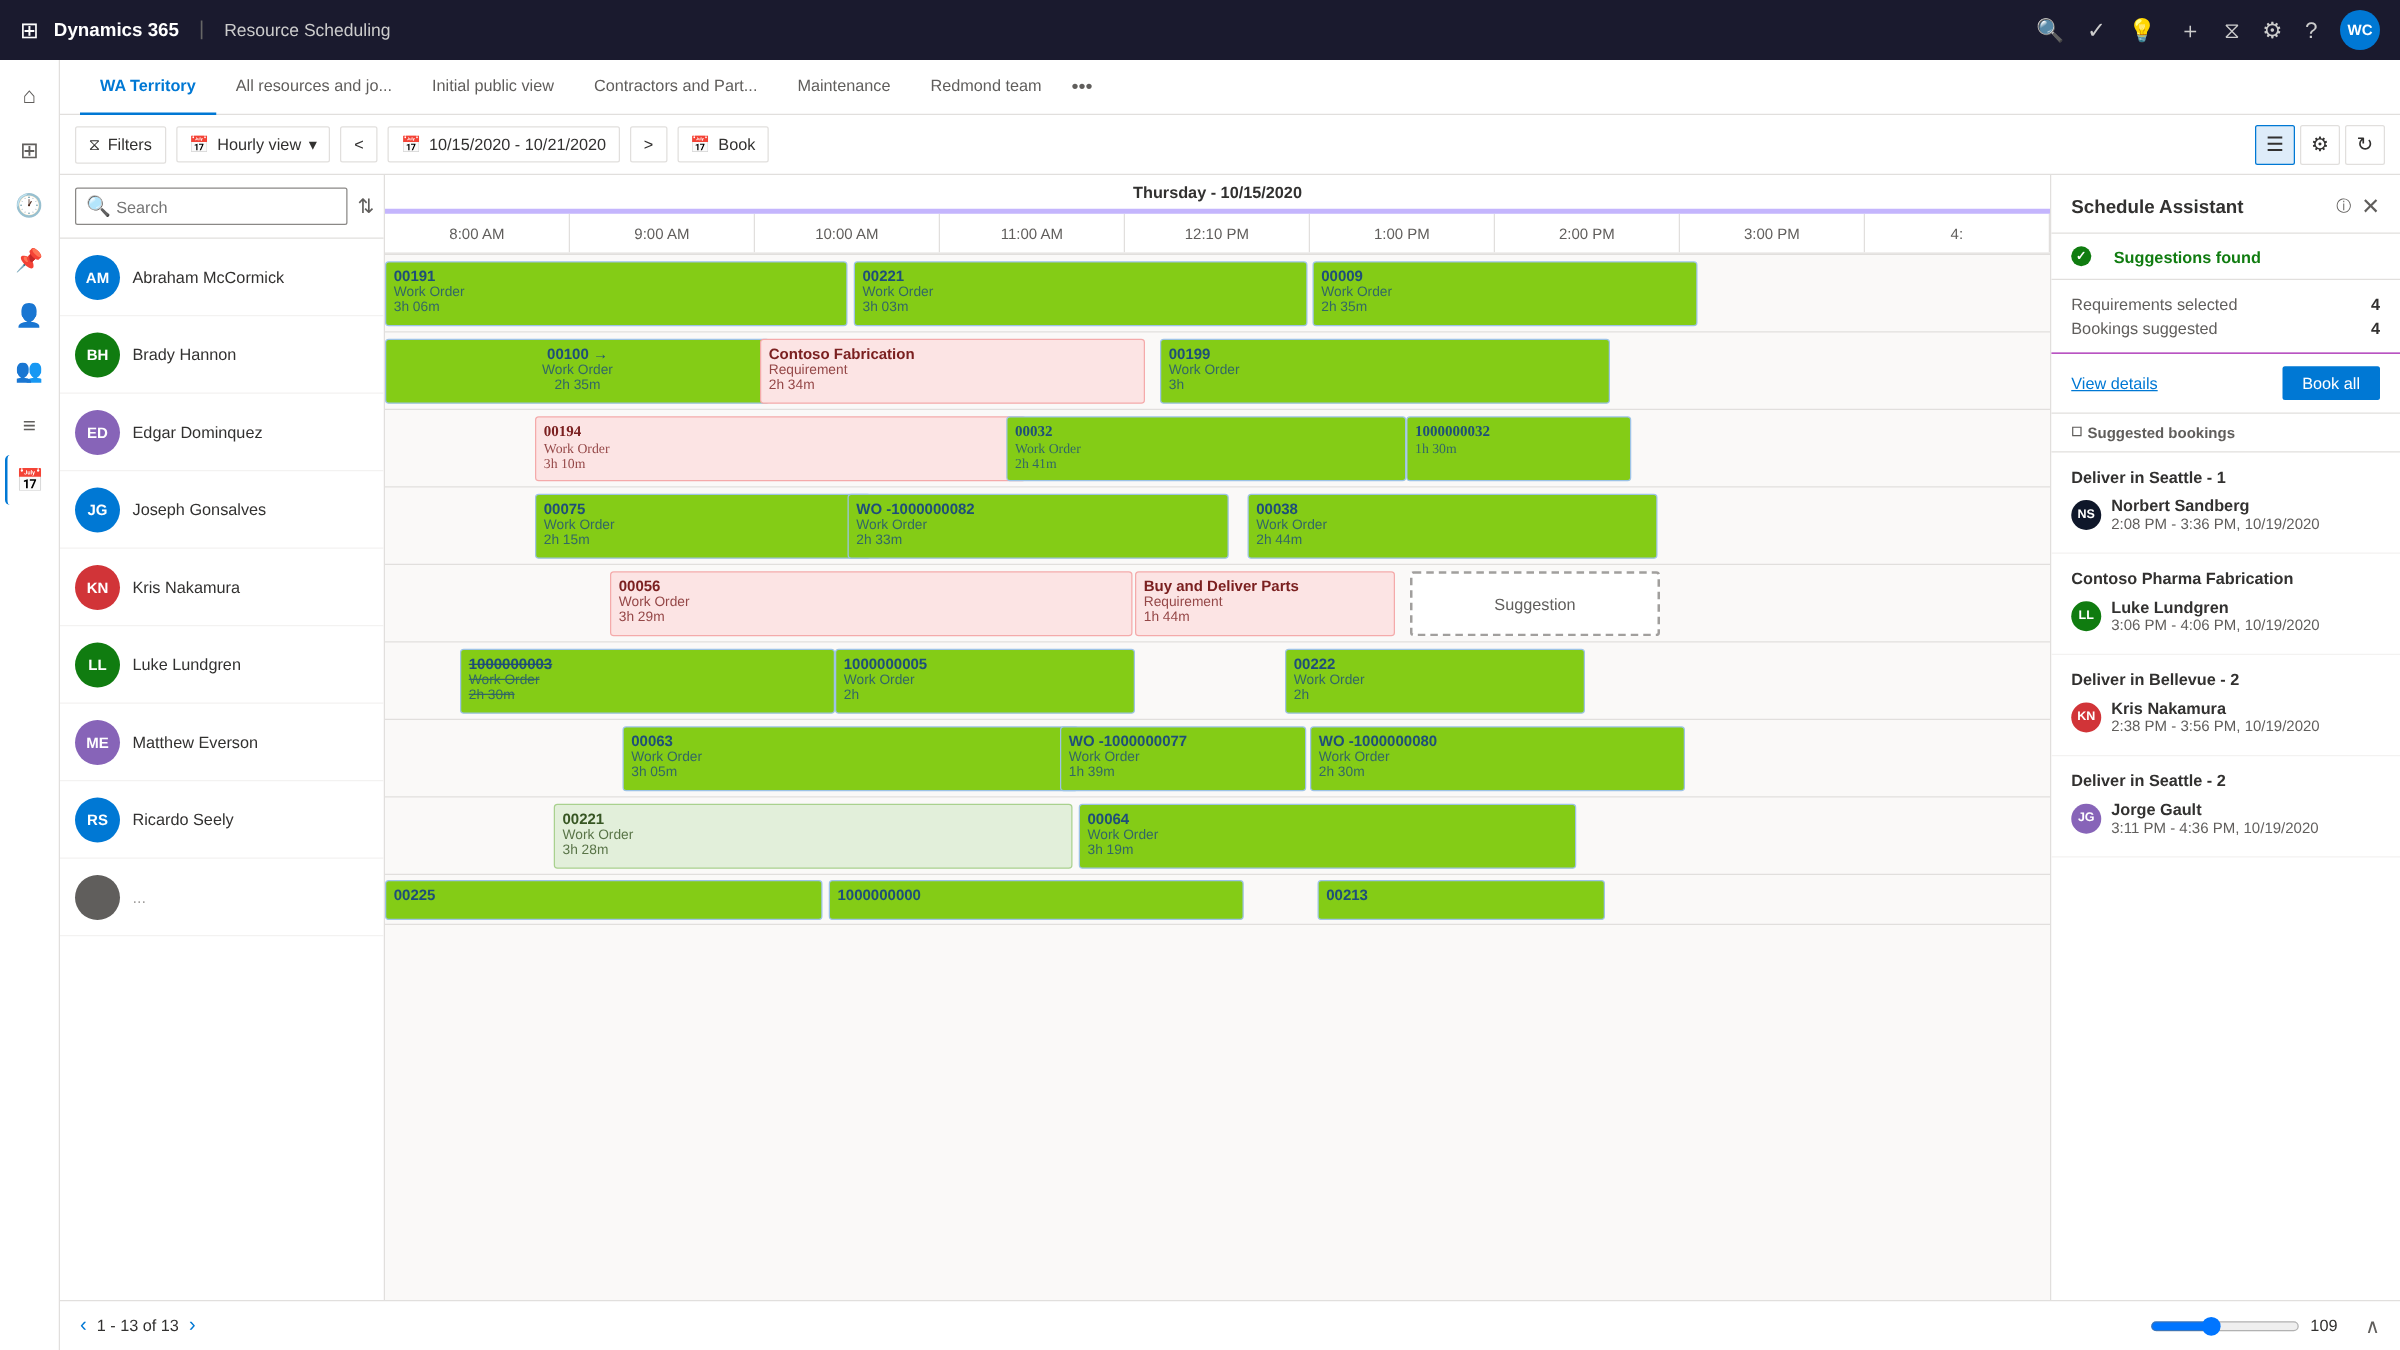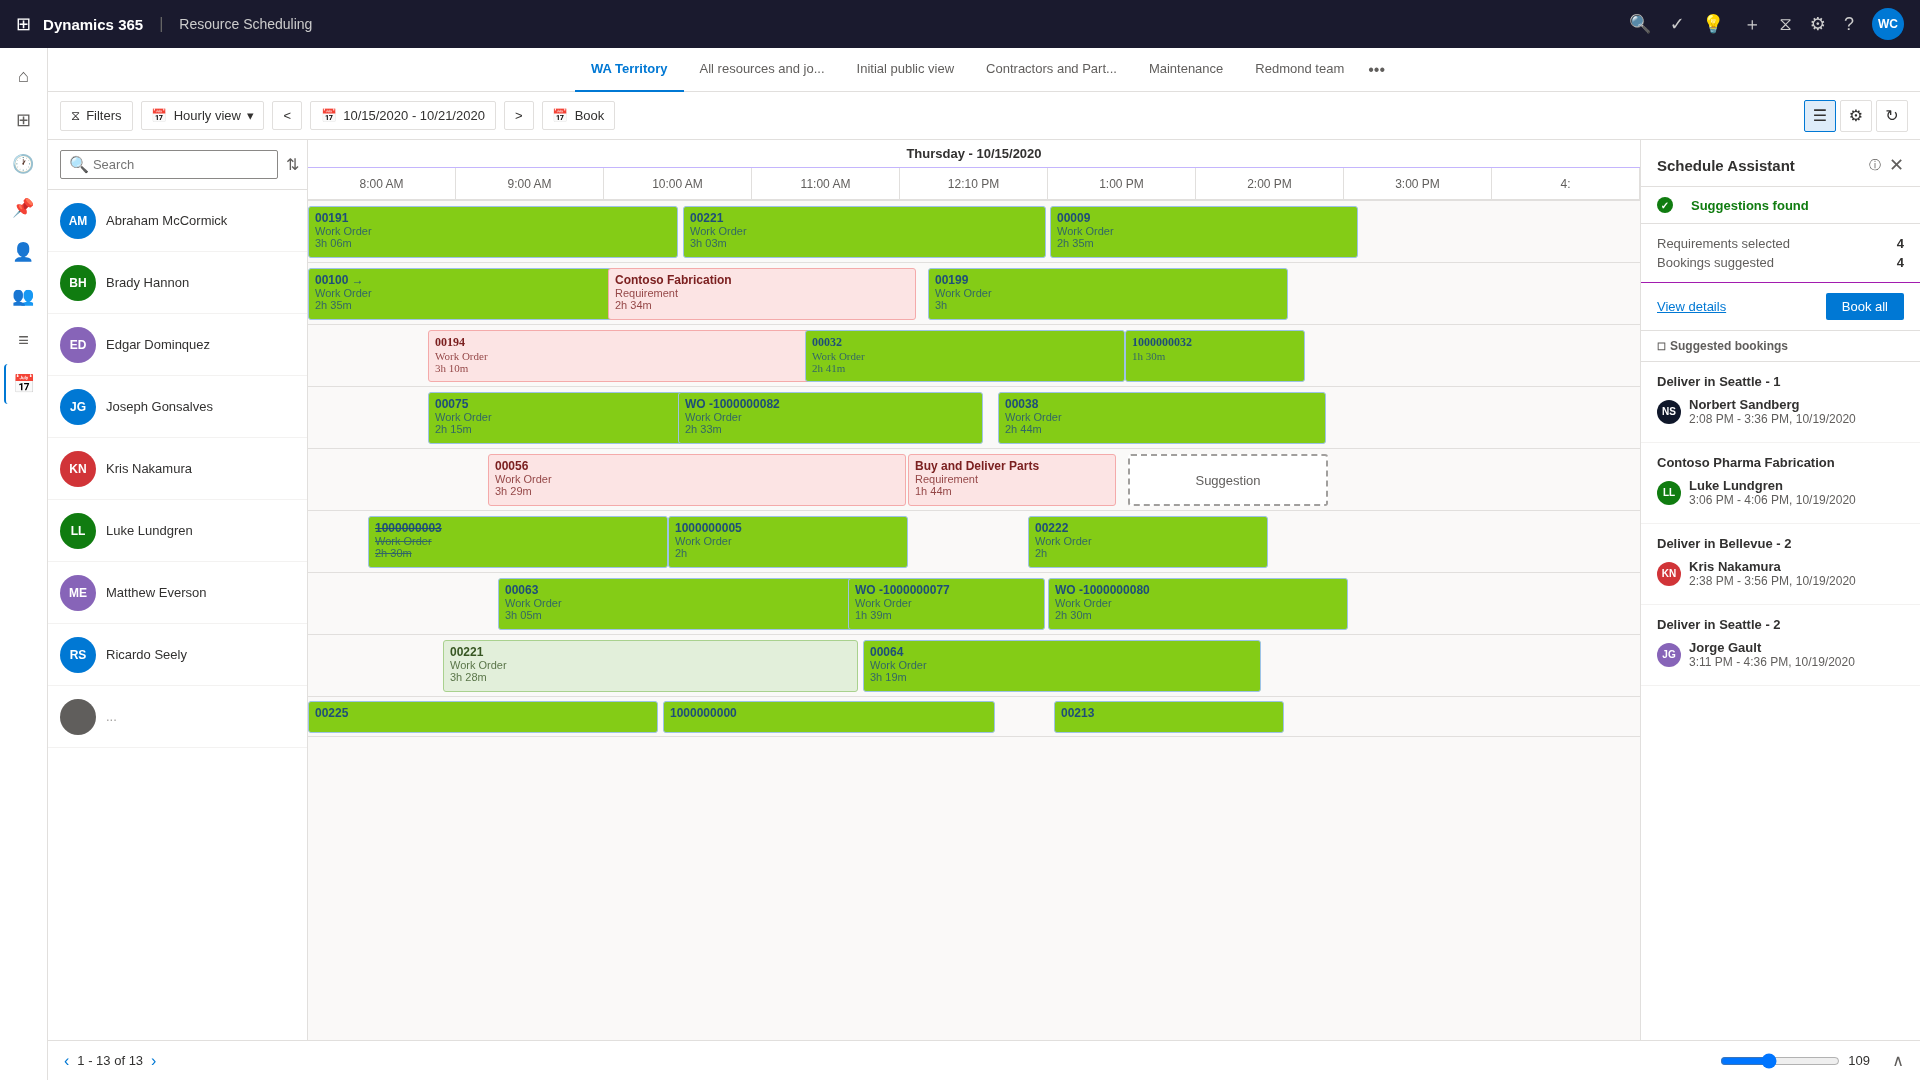--- a/index.html
+++ b/index.html
@@ -50,21 +50,20 @@
 
     
     .tab-bar {
       background: #fff;
       border-bottom: 1px solid #e1dfdd;
       display: flex;
       align-items: center;
       padding: 0 16px;
       height: 44px;
       gap: 0;
-      justify-content: center;
     }
     .tab {
       padding: 0 16px; height: 44px;
       display: flex; align-items: center;
       font-size: 13px; color: #605e5c;
       cursor: pointer; border-bottom: 2px solid transparent;
       white-space: nowrap;
     }
     .tab.active { color: #0078d4; border-bottom: 2px solid #0078d4; font-weight: 600; }
     .tab-more { color: #605e5c; font-size: 16px; cursor: pointer; padding: 0 8px; }
@@ -145,21 +144,21 @@
       background: #faf9f8;
     }
     .timeline-header {
       background: #fff;
       border-bottom: 1px solid #e1dfdd;
     }
     .date-header {
       text-align: center;
       padding: 6px;
       font-size: 13px; font-weight: 600; color: #323130;
-      border-bottom: 1px solid #c4b5fd;
+      border-bottom: 4px solid #c4b5fd;
     }
     .time-header {
       display: flex;
       height: 32px;
       border-bottom: 1px solid #e1dfdd;
       overflow: hidden;
     }
     .time-slot {
       min-width: 120px; flex: 1;
       display: flex; align-items: center; justify-content: center;
@@ -405,21 +404,21 @@
 
           <div class="booking booking-blue" style="left:742px; width:308px;">
             <div class="booking-title">00009</div>
             <div class="booking-sub">Work Order</div>
             <div class="booking-sub">2h 35m</div>
           </div>
         </div>
 
         <div class="timeline-row" style="position:relative;">
 
-          <div class="booking booking-blue" style="left:0; width:308px;">
+          <div class="booking booking-blue" style="left:0; width:308px;text-align:center;">
             <div class="booking-title">00100 →</div>
             <div class="booking-sub">Work Order</div>
             <div class="booking-sub">2h 35m</div>
           </div>
 
           <div class="booking booking-pink" style="left:300px; width:308px;">
             <div class="booking-title">Contoso Fabrication</div>
             <div class="booking-sub">Requirement</div>
             <div class="booking-sub">2h 34m</div>
           </div>

